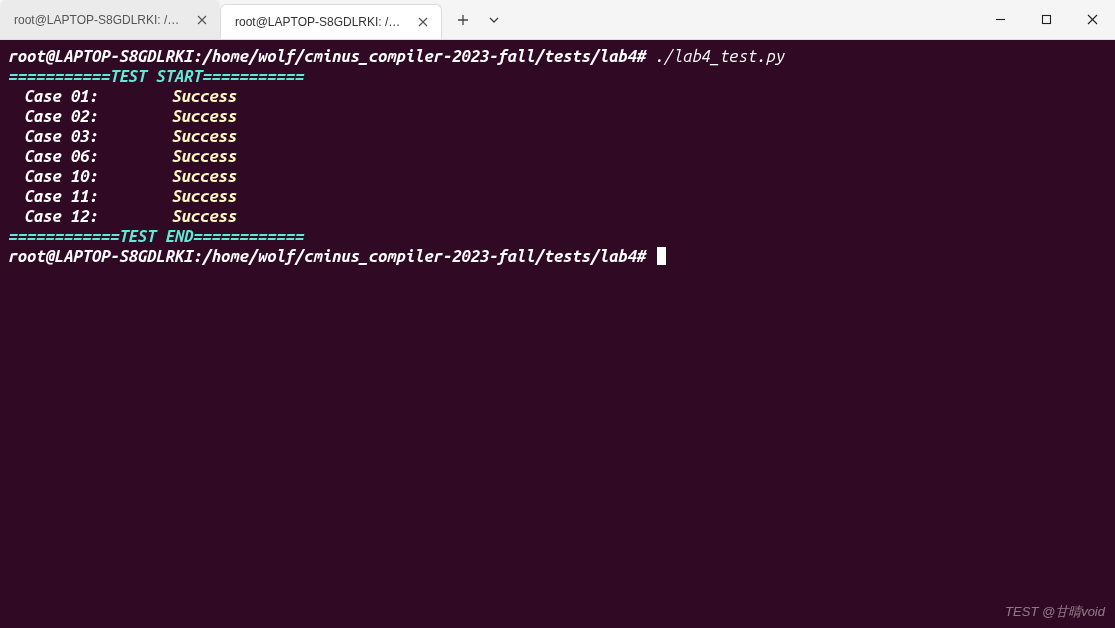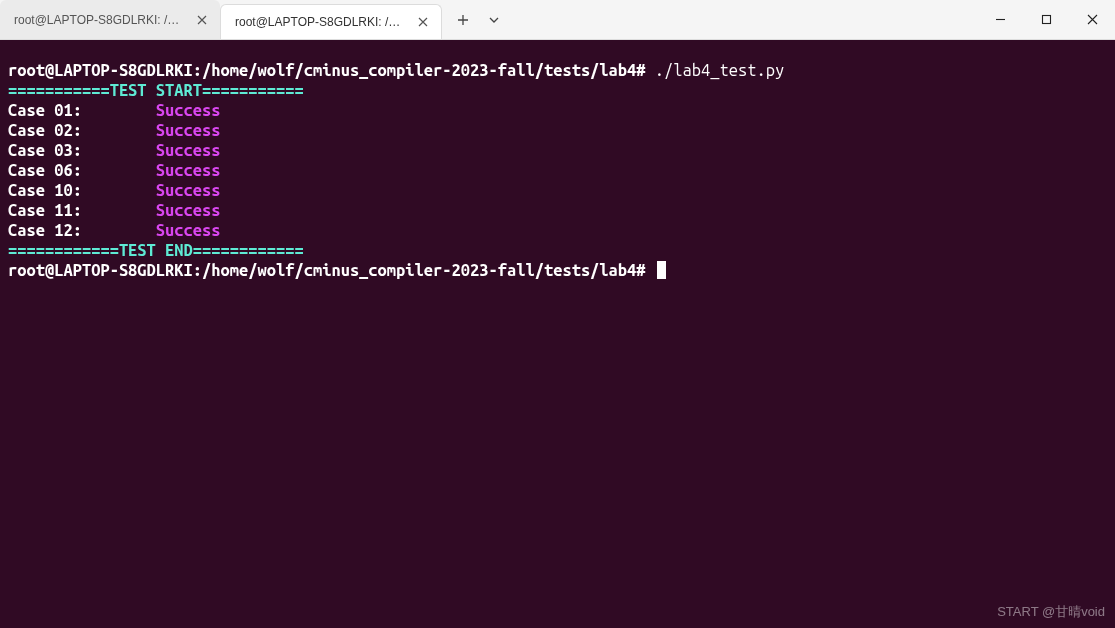--- a/index.html
+++ b/index.html
@@ -90,34 +90,35 @@
       width: 46px;
       display: flex;
       align-items: center;
       justify-content: center;
       cursor: pointer;
       color: #222;
     }
     .terminal {
       height: calc(100% - 40px);
       background: #300a24;
-      padding: 20px 8px;
+      padding: 6px 8px;
       font-size: 16.5px;
       line-height: 20px;
       color: #ffffff;
       font-family: "Ubuntu Mono", "Cascadia Mono", "Consolas", monospace;
       letter-spacing: 0px;
       overflow: hidden;
       position: relative;
+      font-style: italic;
     }
     .line { white-space: pre; }
     .prompt { color: #ffffff; font-weight: bold; }
     .cmd { color: #ffffff; }
-    .success { color: #d946ef; font-weight: bold; }
-    .caselabel { color: #ffffff; font-weight: bold; }
+    .success { color: #fef9c3; font-weight: bold; }
+    .caselabel { color: #ffffff; font-weight: bold; margin-left: 16px; }
     .divider { color: #5eead4; font-weight: bold; }
     .cursor {
       display: inline-block;
       width: 9px;
       height: 18px;
       background: #ffffff;
       vertical-align: text-bottom;
       margin-left: 2px;
     }
     .watermark {
@@ -189,14 +190,14 @@
       <div class="line"><span class="caselabel">Case 02:        </span><span class="success">Success</span></div>
       <div class="line"><span class="caselabel">Case 03:        </span><span class="success">Success</span></div>
       <div class="line"><span class="caselabel">Case 06:        </span><span class="success">Success</span></div>
       <div class="line"><span class="caselabel">Case 10:        </span><span class="success">Success</span></div>
       <div class="line"><span class="caselabel">Case 11:        </span><span class="success">Success</span></div>
       <div class="line"><span class="caselabel">Case 12:        </span><span class="success">Success</span></div>
     </div>
   <div class="line divider">============TEST END============</div>
   <div class="line"><span class="prompt">root@LAPTOP-S8GDLRKI:/home/wolf/cminus_compiler-2023-fall/tests/lab4#</span> <span class="cursor"></span></div>
 
-  <div class="watermark">START @甘晴void</div>
+  <div class="watermark">TEST @甘晴void</div>
 </div>
 
 </body></html>

